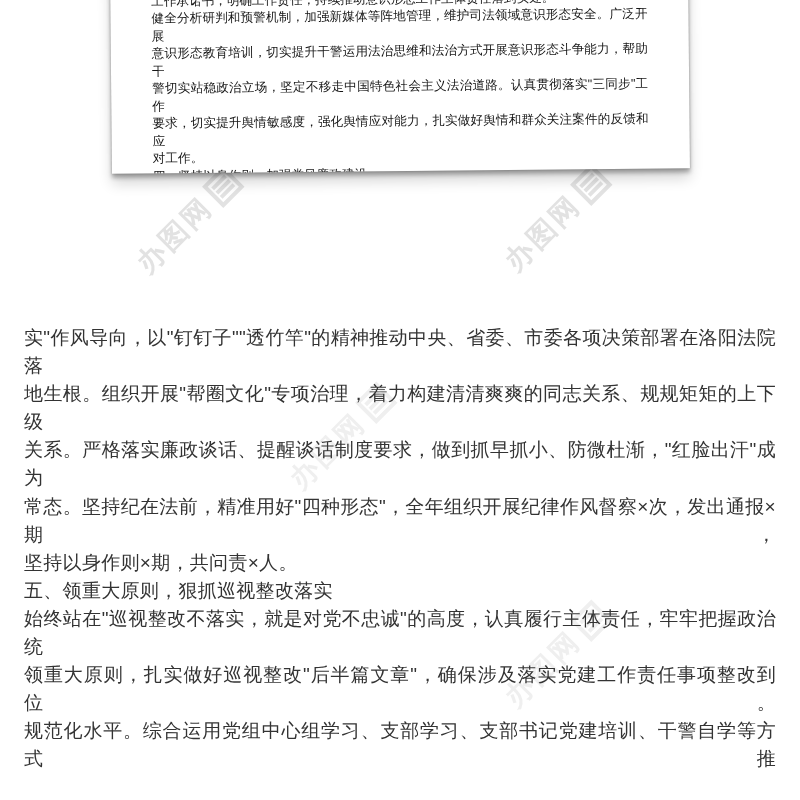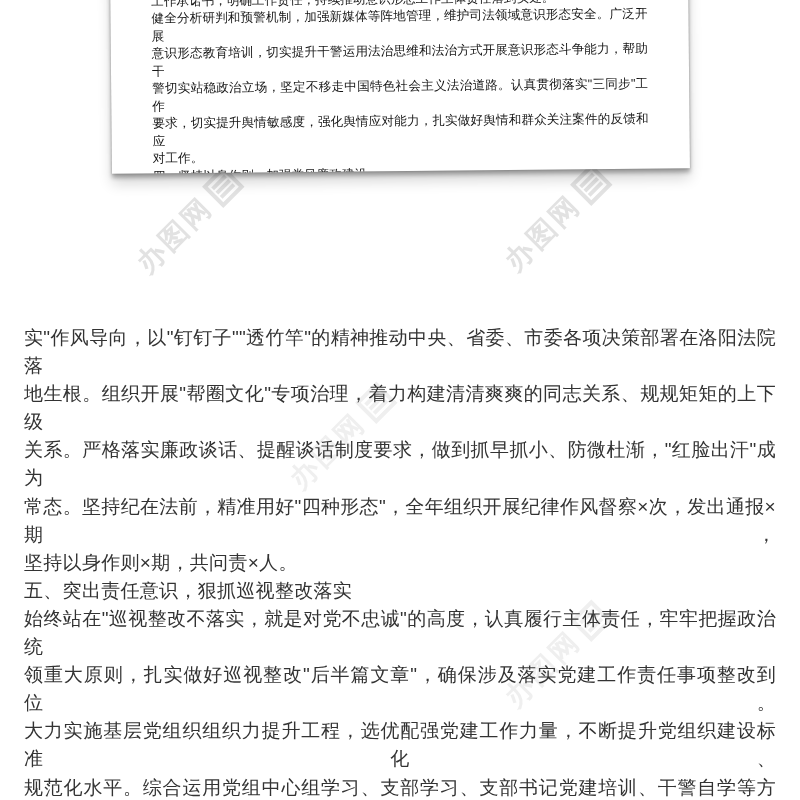--- a/index.html
+++ b/index.html
@@ -106,21 +106,20 @@
     <div class="doc-line">四、坚持以身作则，加强党风廉政建设</div>
 
   </div>
 
   <div class="body-text">
     <div class="b-line fill">实"作风导向，以"钉钉子""透竹竿"的精神推动中央、省委、市委各项决策部署在洛阳法院落</div>
     <div class="b-line fill">地生根。组织开展"帮圈文化"专项治理，着力构建清清爽爽的同志关系、规规矩矩的上下级</div>
     <div class="b-line fill">关系。严格落实廉政谈话、提醒谈话制度要求，做到抓早抓小、防微杜渐，"红脸出汗"成为</div>
     <div class="b-line fill">常态。坚持纪在法前，精准用好"四种形态"，全年组织开展纪律作风督察×次，发出通报×期，</div>
     <div class="b-line">坚持以身作则×期，共问责×人。</div>
-    <div class="b-line">五、突出责任意识，狠抓巡视整改落实</div>
+    <div class="b-line">五、领重大原则，狠抓巡视整改落实</div>
     <div class="b-line fill">始终站在"巡视整改不落实，就是对党不忠诚"的高度，认真履行主体责任，牢牢把握政治统</div>
     <div class="b-line fill">领重大原则，扎实做好巡视整改"后半篇文章"，确保涉及落实党建工作责任事项整改到位。</div>
-    <div class="b-line fill">大力实施基层党组织组织力提升工程，选优配强党建工作力量，不断提升党组织建设标准化、</div>
     <div class="b-line fill">规范化水平。综合运用党组中心组学习、支部学习、支部书记党建培训、干警自学等方式推</div>
 
   </div>
 
 </div>
 
 </body></html>

